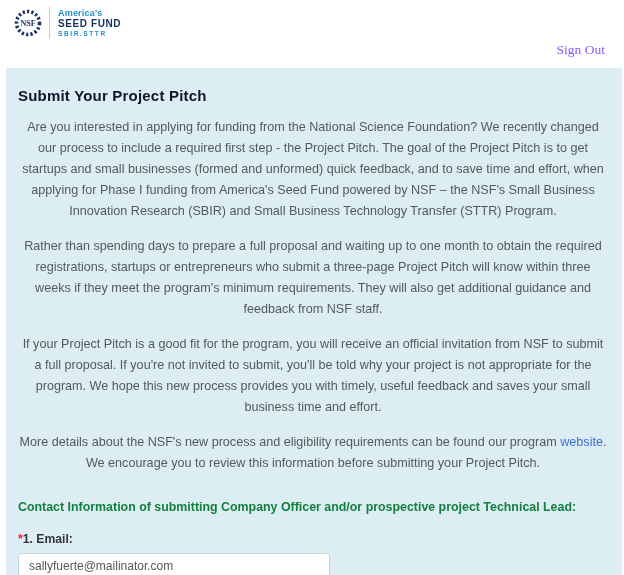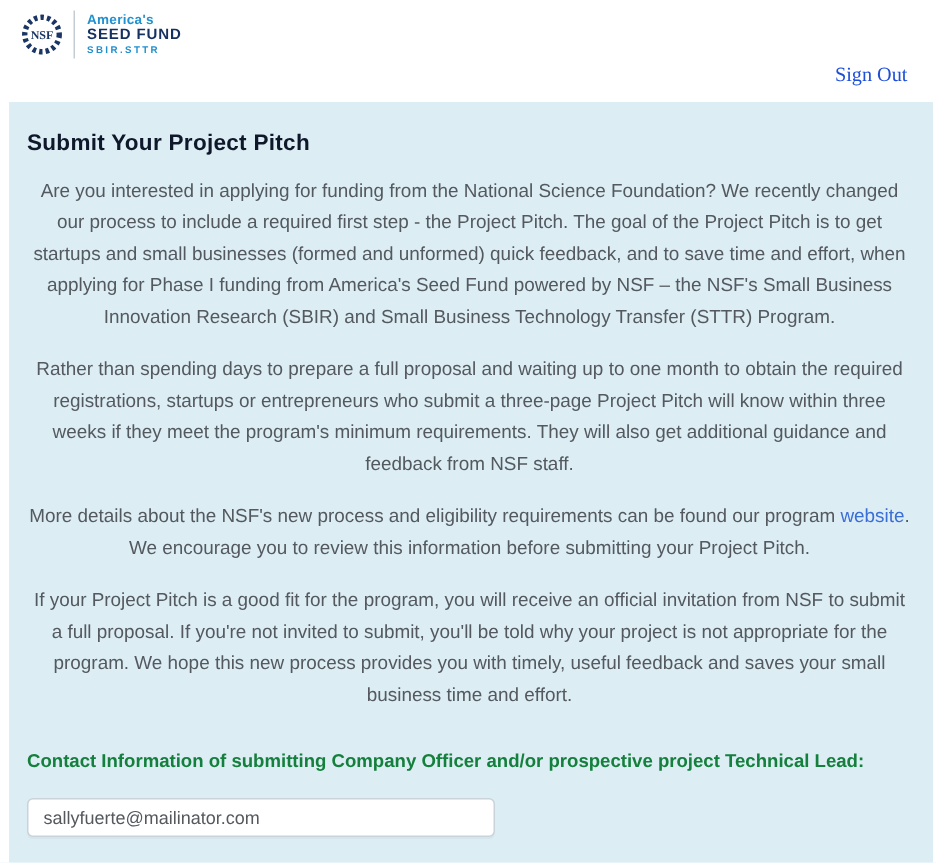--- a/index.html
+++ b/index.html
@@ -37,21 +37,21 @@
   }
   .logo-sbir {
     font-size: 6.5px; font-weight: bold; color: #2191d0;
     letter-spacing: 1.6px;
   }
   .sign-out {
     position: absolute;
     right: 19px; top: 42px;
     font-family: "Liberation Serif", serif;
     font-size: 13.5px;
-    color: #1d4ed8;
+    color: #8b5cf6;
     text-decoration: none;
     cursor: pointer;
   }
   
   .panel {
     margin-left: 6px;
     margin-right: 2px;
     background: #dcedf4;
     min-height: 507px;
     padding: 19px 12px 20px 12px;
@@ -128,25 +128,26 @@
   <a class="sign-out">Sign Out</a>
 </div>
 
 <div class="panel">
   <h1 class="page-title">Submit Your Project Pitch</h1>
 
   <p class="para">Are you interested in applying for funding from the National Science Foundation? We recently changed our process to include a required first step - the Project Pitch. The goal of the Project Pitch is to get startups and small businesses (formed and unformed) quick feedback, and to save time and effort, when applying for Phase I funding from America's Seed Fund powered by NSF – the NSF's Small Business Innovation Research (SBIR) and Small Business Technology Transfer (STTR) Program.</p>
 
   <p class="para">Rather than spending days to prepare a full proposal and waiting up to one month to obtain the required registrations, startups or entrepreneurs who submit a three-page Project Pitch will know within three weeks if they meet the program's minimum requirements. They will also get additional guidance and feedback from NSF staff.</p>
 
+  <p class="para">If your Project Pitch is a good fit for the program, you will receive an official invitation from NSF to submit a full proposal. If you're not invited to submit, you'll be told why your project is not appropriate for the program. We hope this new process provides you with timely, useful feedback and saves your small business time and effort.</p>
+
   <p class="para"><span>More details about the NSF's new process and eligibility requirements can be found our program </span><a class="inline-link">website</a><span>. We encourage you to review this information before submitting your Project Pitch.</span></p>
-
-  <p class="para">If your Project Pitch is a good fit for the program, you will receive an official invitation from NSF to submit a full proposal. If you're not invited to submit, you'll be told why your project is not appropriate for the program. We hope this new process provides you with timely, useful feedback and saves your small business time and effort.</p>
 
   <div class="section-heading">Contact Information of submitting Company Officer and/or prospective project Technical Lead:</div>
 
   <form>
     <div class="form-group">
+      <label class="field-label"><span class="req-star">*</span><span>1. Email:</span></label>
       <input type="text" class="text-input" value="sallyfuerte@mailinator.com" style="">
     </div>
 
   </form>
 </div>
 
 </body></html>

